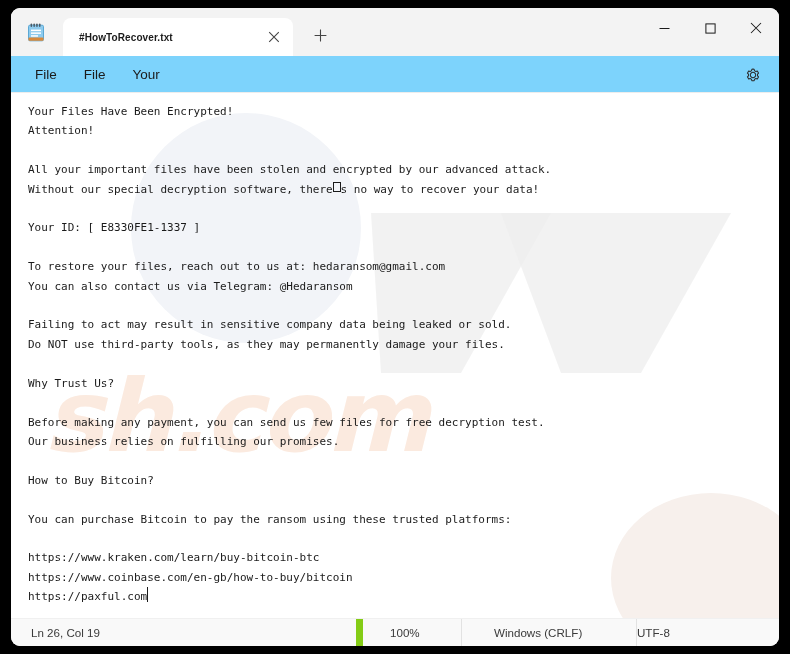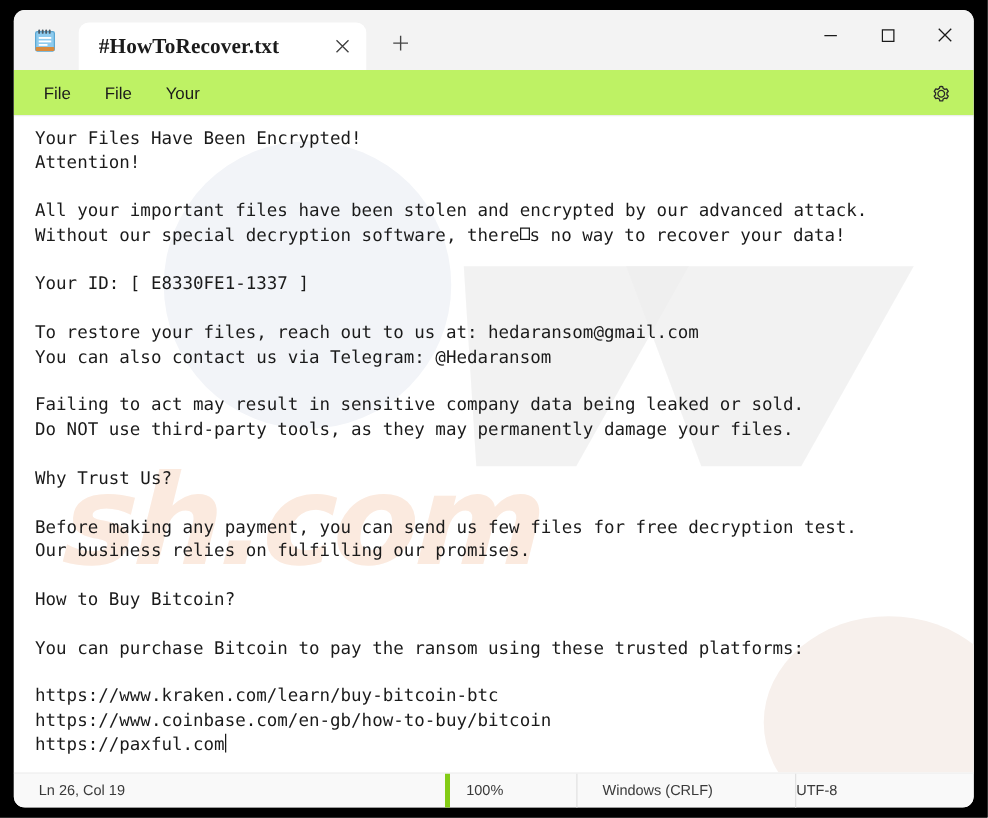--- a/index.html
+++ b/index.html
@@ -64,28 +64,27 @@
     height: 38px;
     background: #ffffff;
     border-radius: 8px 8px 0 0;
     padding: 0 6px 0 16px;
     min-width: 230px;
     box-sizing: border-box;
     position: relative;
   }
 
   .tab-title {
-    font-size: 17px;
+    font-size: 10px;
     color: #1b1b1b;
     font-weight: 600;
     letter-spacing: 0.1px;
     flex: 1;
     white-space: nowrap;
     overflow: hidden;
-    font-family: Liberation Serif, serif;
   }
 
   .tab-close {
     width: 26px;
     height: 26px;
     display: flex;
     align-items: center;
     justify-content: center;
     border-radius: 4px;
     color: #444;
@@ -118,21 +117,21 @@
     display: flex;
     align-items: center;
     justify-content: center;
     color: #1a1a1a;
   }
 
   
   #menu-bar {
     position: relative;
     height: 37px;
-    background: #bef264;
+    background: #7dd3fc;
     display: flex;
     align-items: center;
     padding-left: 12px;
     border-bottom: 1px solid #ededed;
     box-sizing: border-box;
   }
 
   .menu-item {
     font-size: 13.5px;
     color: #1b1b1b;
@@ -208,21 +207,21 @@
     border-radius: 50%;
     background: #f7f0ec;
   }
 
   #text-content {
     position: absolute;
     left: 17px;
     top: 9px;
     right: 0;
     font-family: "DejaVu Sans Mono", "Liberation Mono", monospace;
-    font-size: 14px;
+    font-size: 11px;
     line-height: 19.4px;
     color: #1a1a1a;
     white-space: pre;
     letter-spacing: 0px;
   }
 
   .caret {
     display: inline-block;
     width: 1px;
     height: 15px;
@@ -255,22 +254,22 @@
     box-sizing: border-box;
   }
 
   .status-cell {
     height: 28px;
     display: flex;
     align-items: center;
     box-sizing: border-box;
   }
   #status-pos    { width: 345px; padding-left: 20px; }
-  #status-zoom   { width: 105px; padding-left: 13px; border-left: 4px solid #84cc16; }
-  #status-eol    { width: 175px; padding-left: 20px; border-left: 1px solid #e2e2e2; }
+  #status-zoom   { width: 105px; padding-left: 27px; border-left: 7px solid #84cc16; }
+  #status-eol    { width: 175px; padding-left: 32px; border-left: 1px solid #e2e2e2; }
   #status-enc    { width: 140px; border-left: 1px solid #e2e2e2; }
 </style>
 </head>
 <body>
 
 <div id="desktop">
 
   <div id="notepad-window">
 
     <div id="title-bar">

